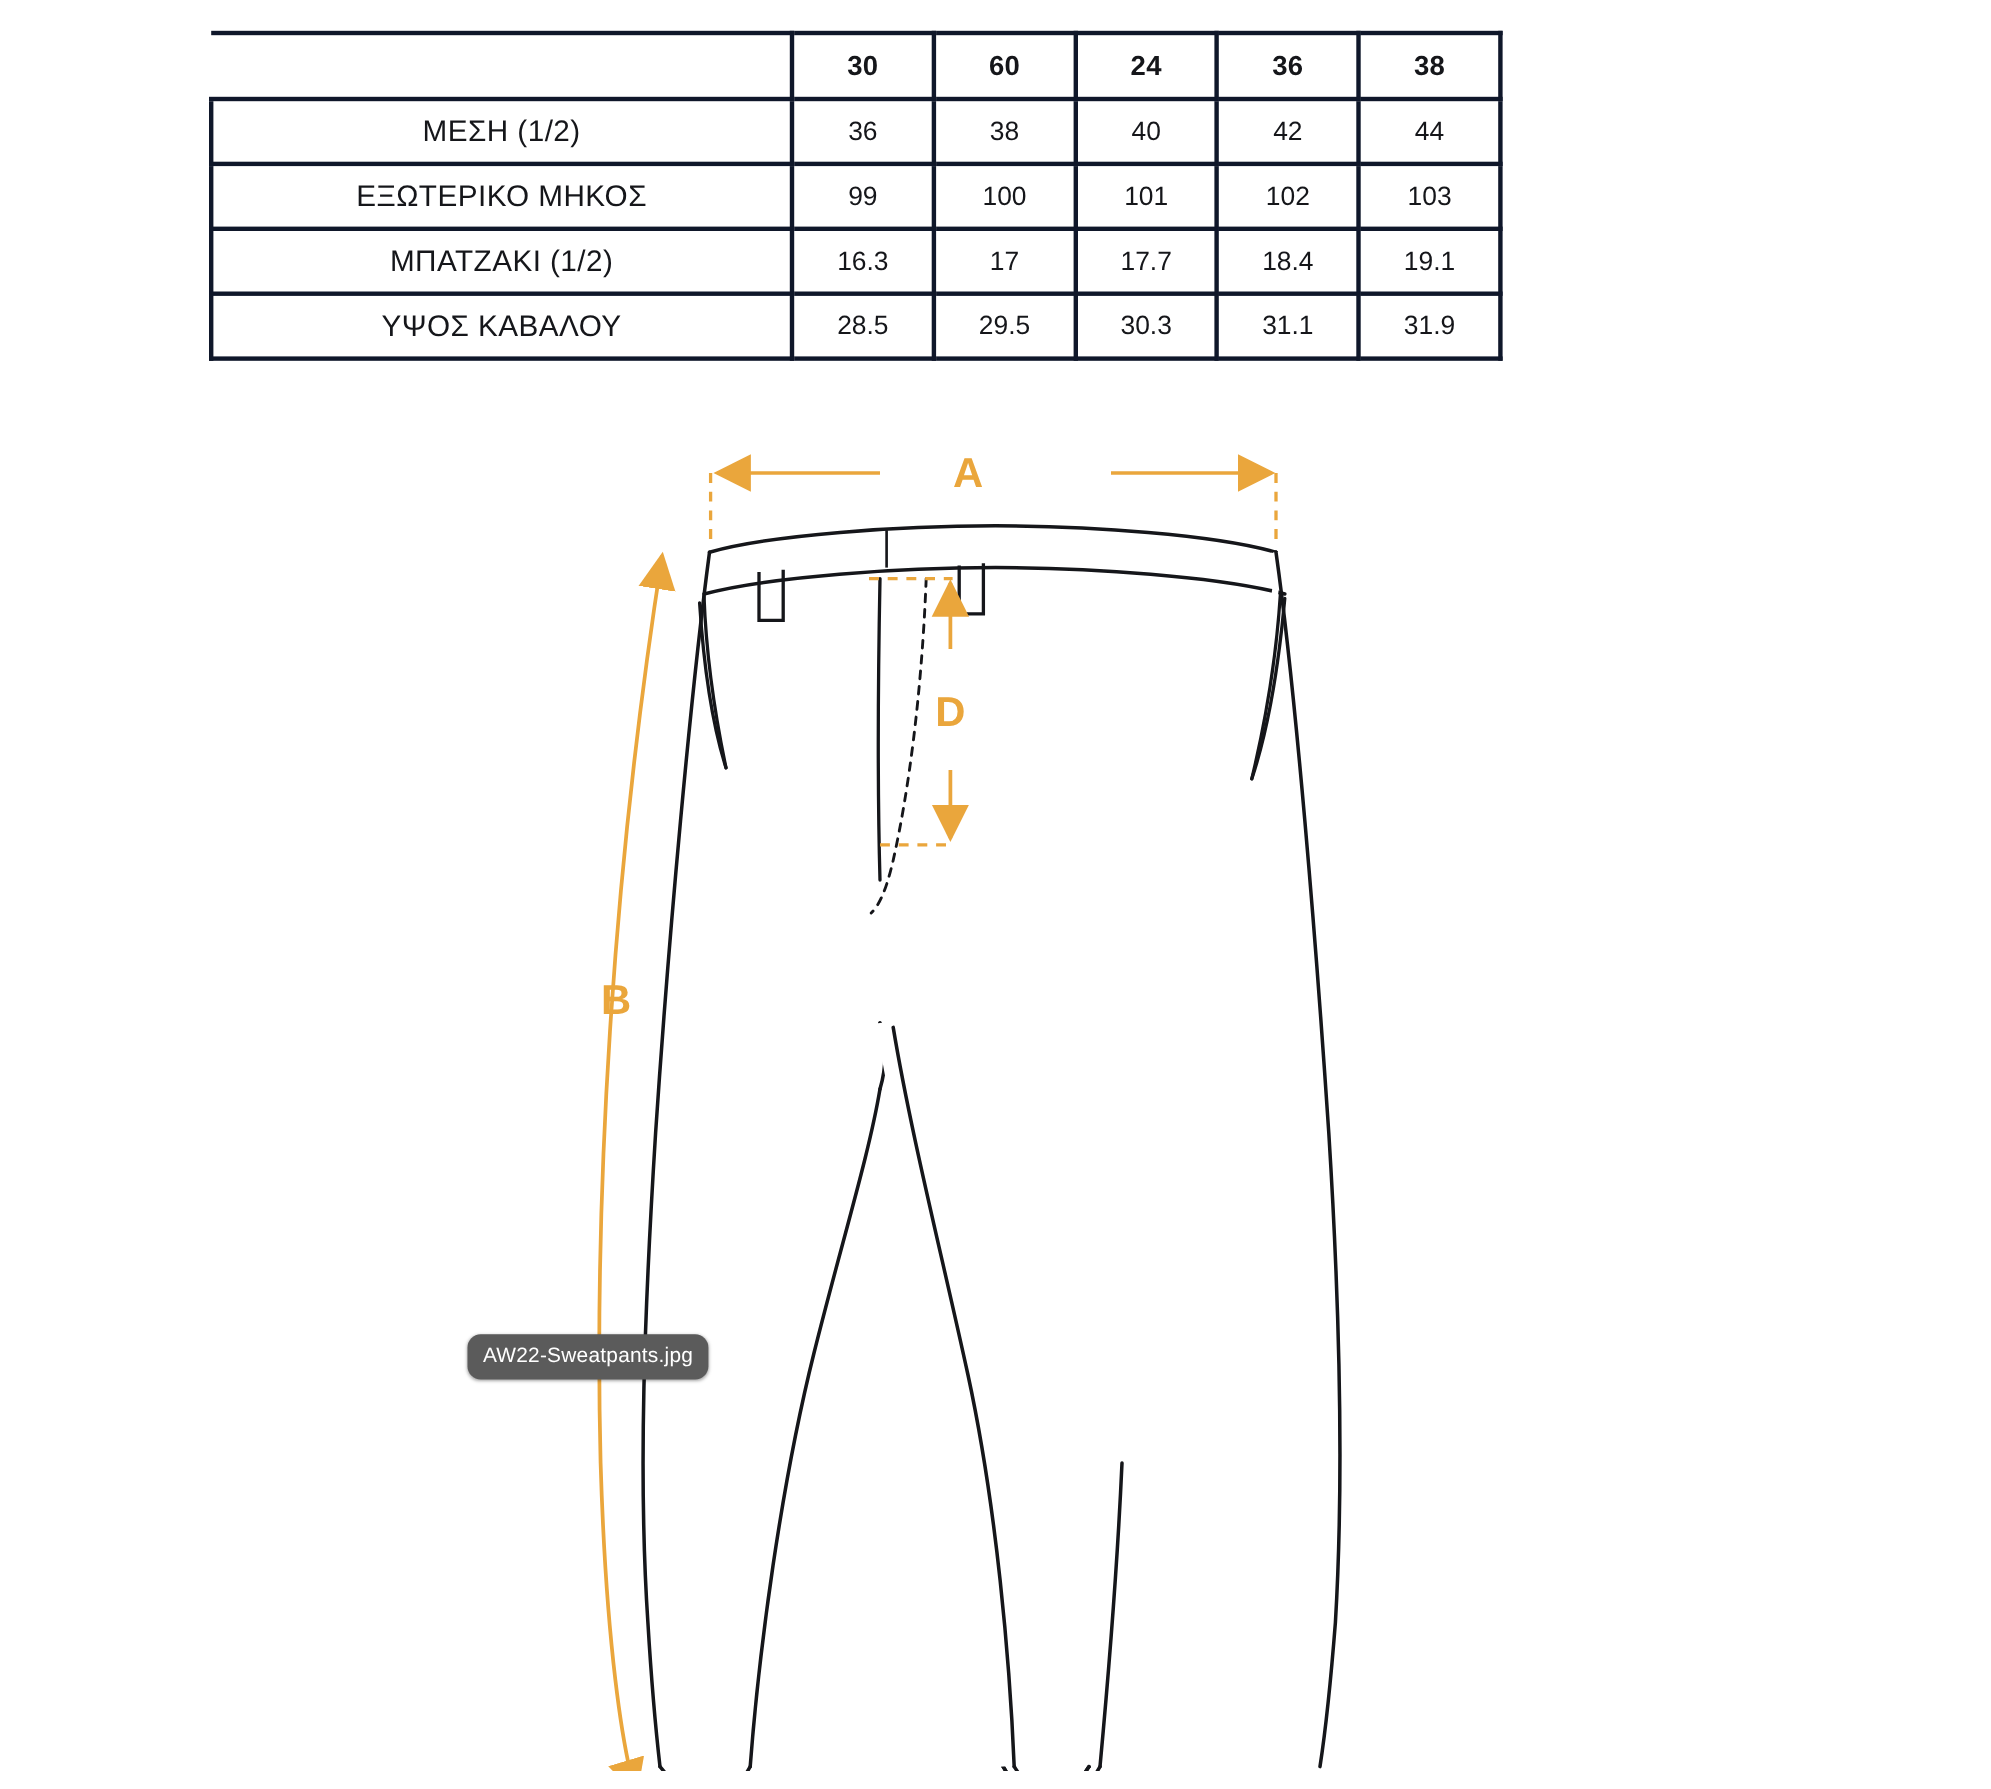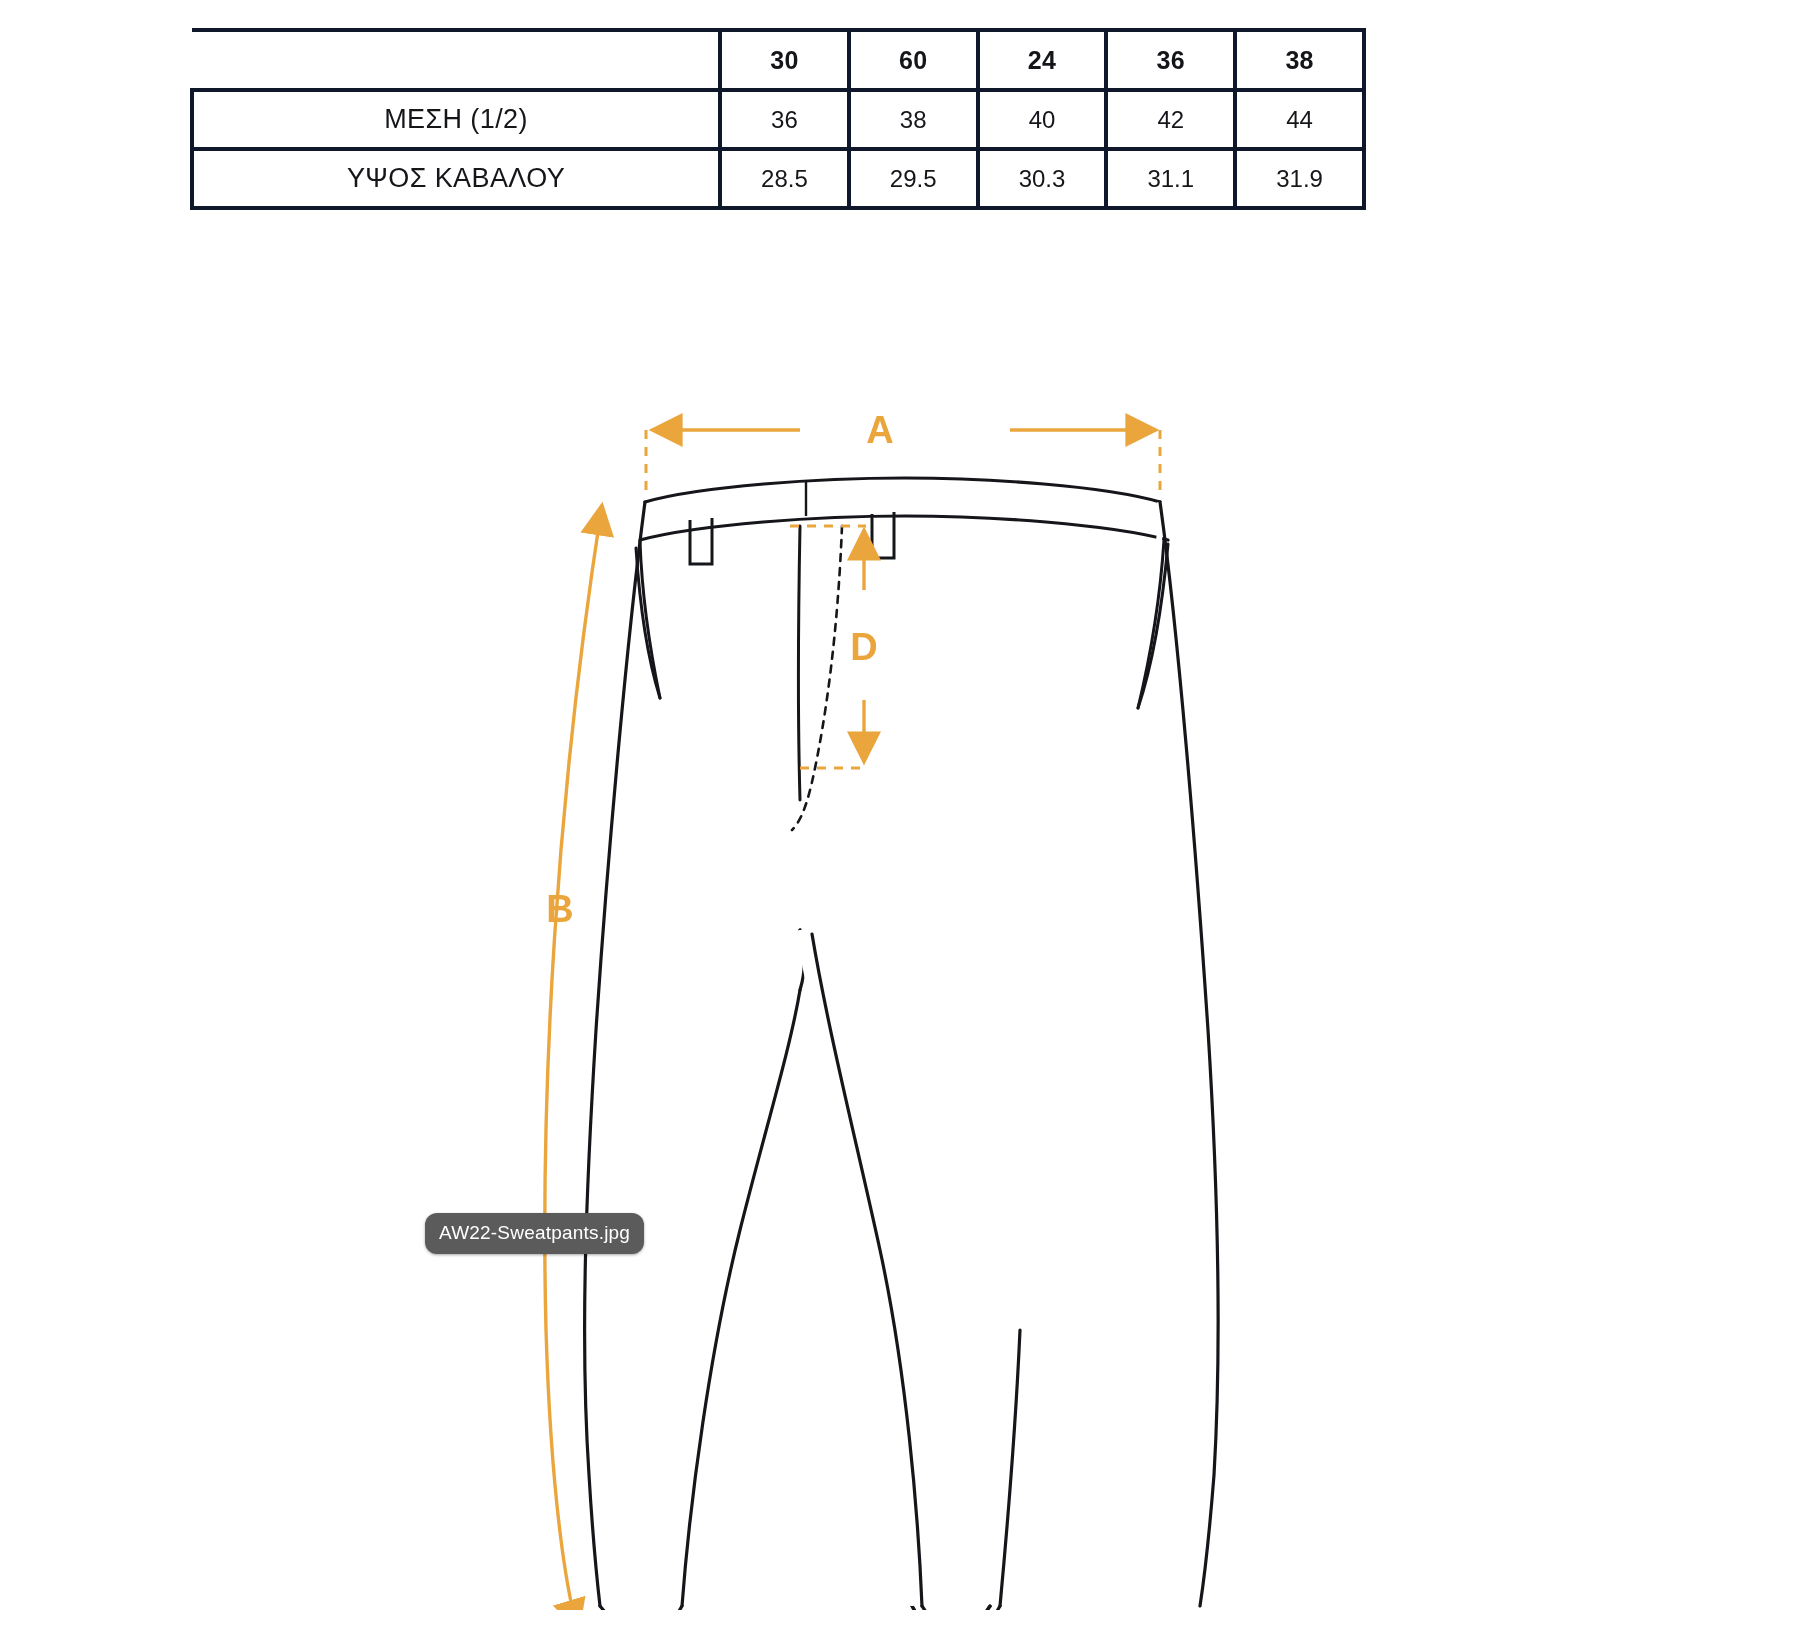--- a/index.html
+++ b/index.html
@@ -106,20 +106,36 @@
     <tbody>
       <tr>
         <td class="row-label">ΜΕΣΗ (1/2)</td>
         <td>36</td>
         <td>38</td>
         <td>40</td>
         <td>42</td>
         <td>44</td>
       </tr>
       <tr>
+        <td class="row-label">ΕΞΩΤΕΡΙΚΟ ΜΗΚΟΣ</td>
+        <td>99</td>
+        <td>100</td>
+        <td>101</td>
+        <td>102</td>
+        <td>103</td>
+      </tr>
+      <tr>
+        <td class="row-label">ΜΠΑΤΖΑΚΙ (1/2)</td>
+        <td>16.3</td>
+        <td>17</td>
+        <td>17.7</td>
+        <td>18.4</td>
+        <td>19.1</td>
+      </tr>
+      <tr>
         <td class="row-label">ΥΨΟΣ ΚΑΒΑΛΟΥ</td>
         <td>28.5</td>
         <td>29.5</td>
         <td>30.3</td>
         <td>31.1</td>
         <td>31.9</td>
       </tr>
     </tbody>
   </table>
 </div>

